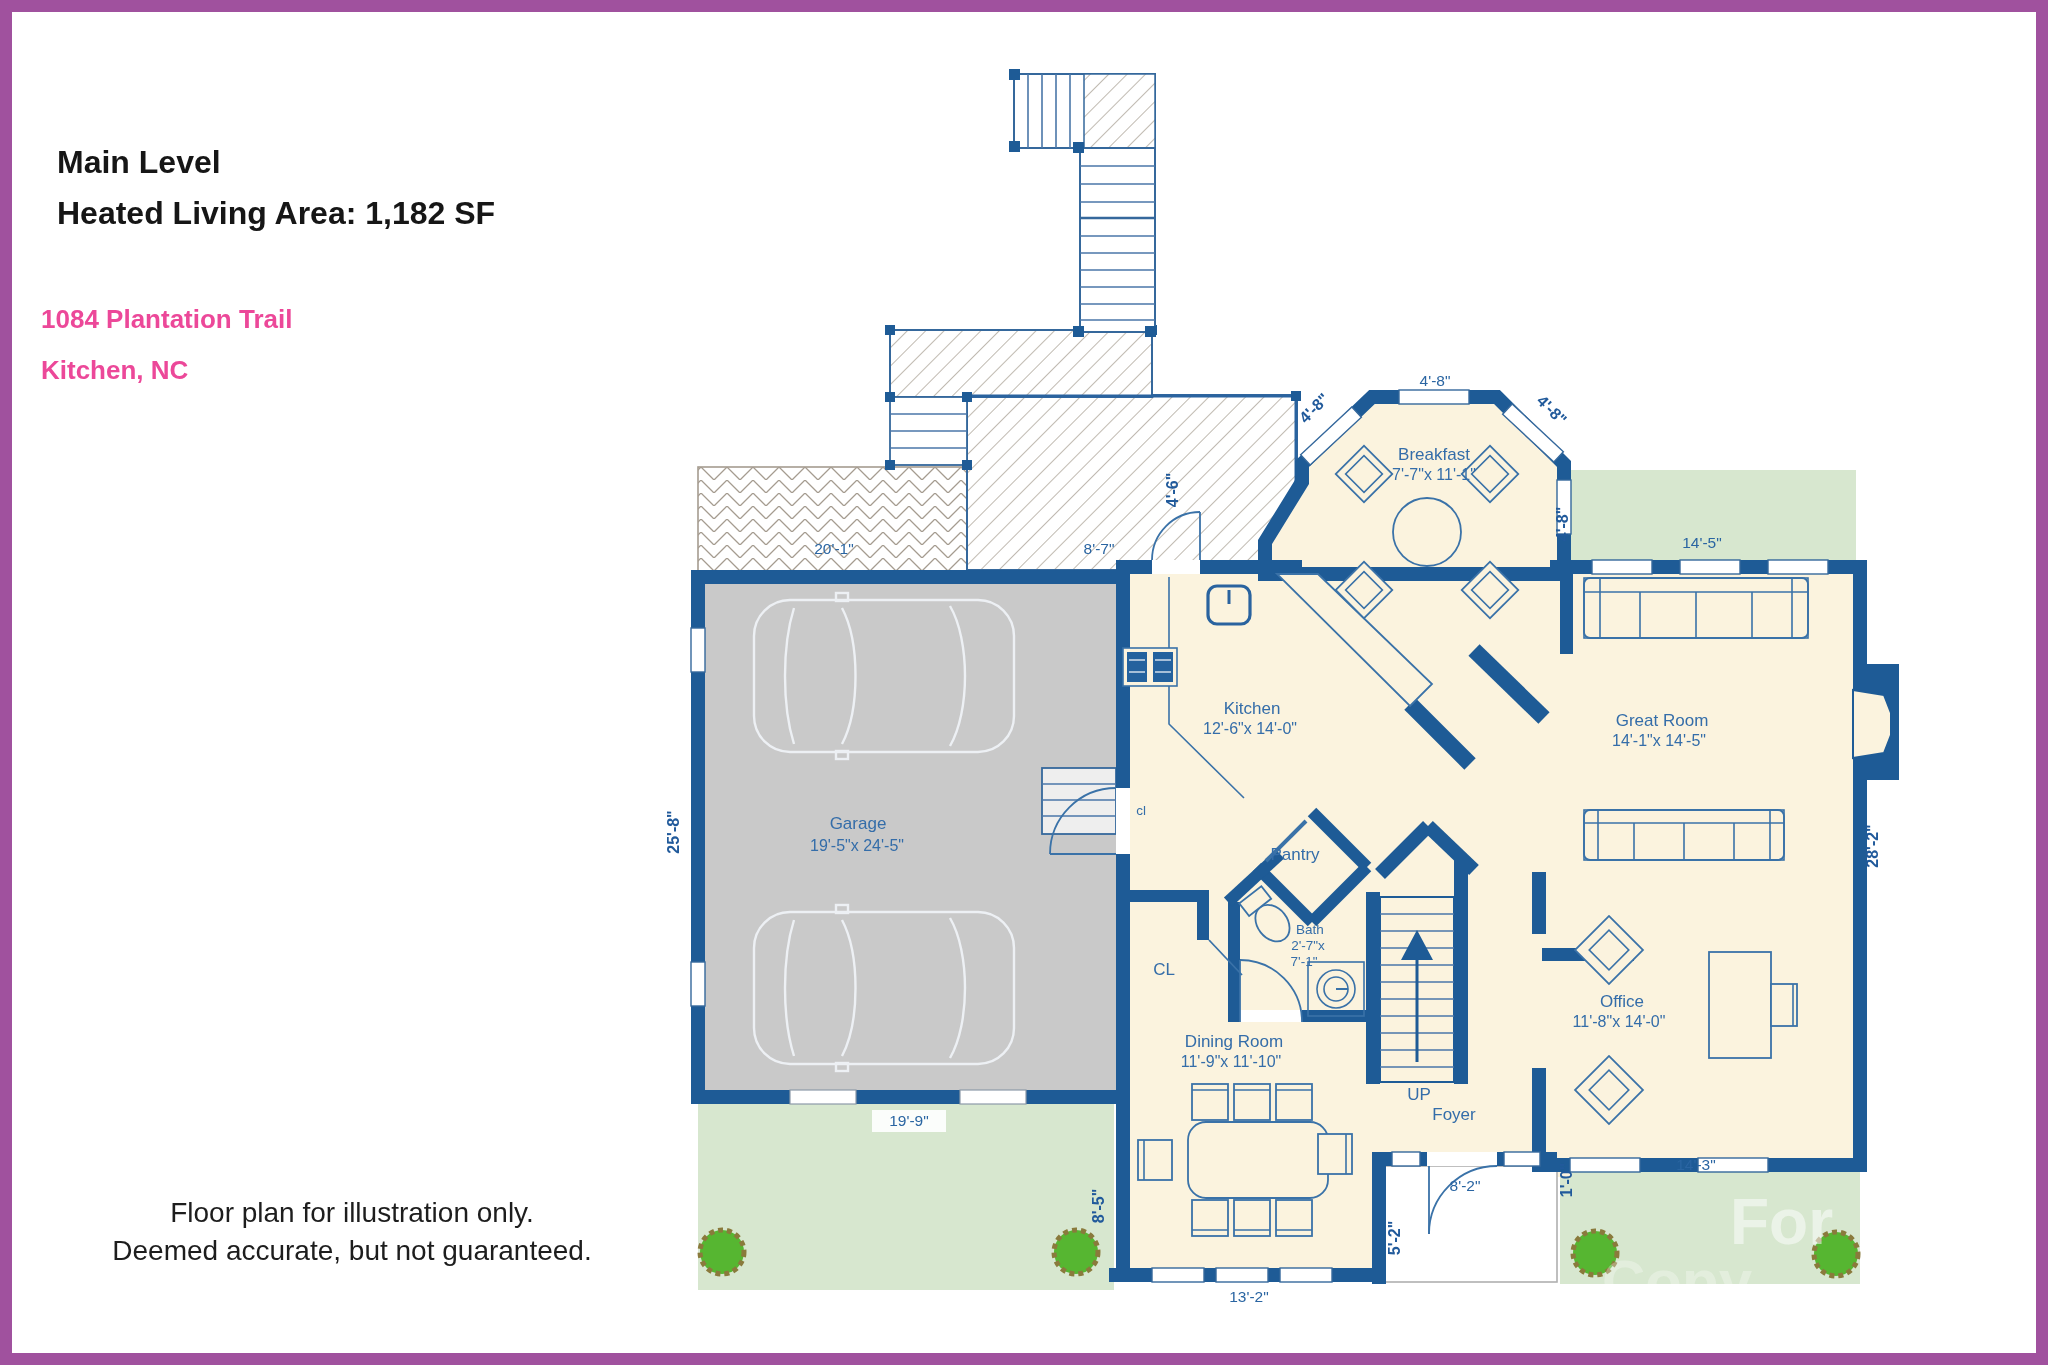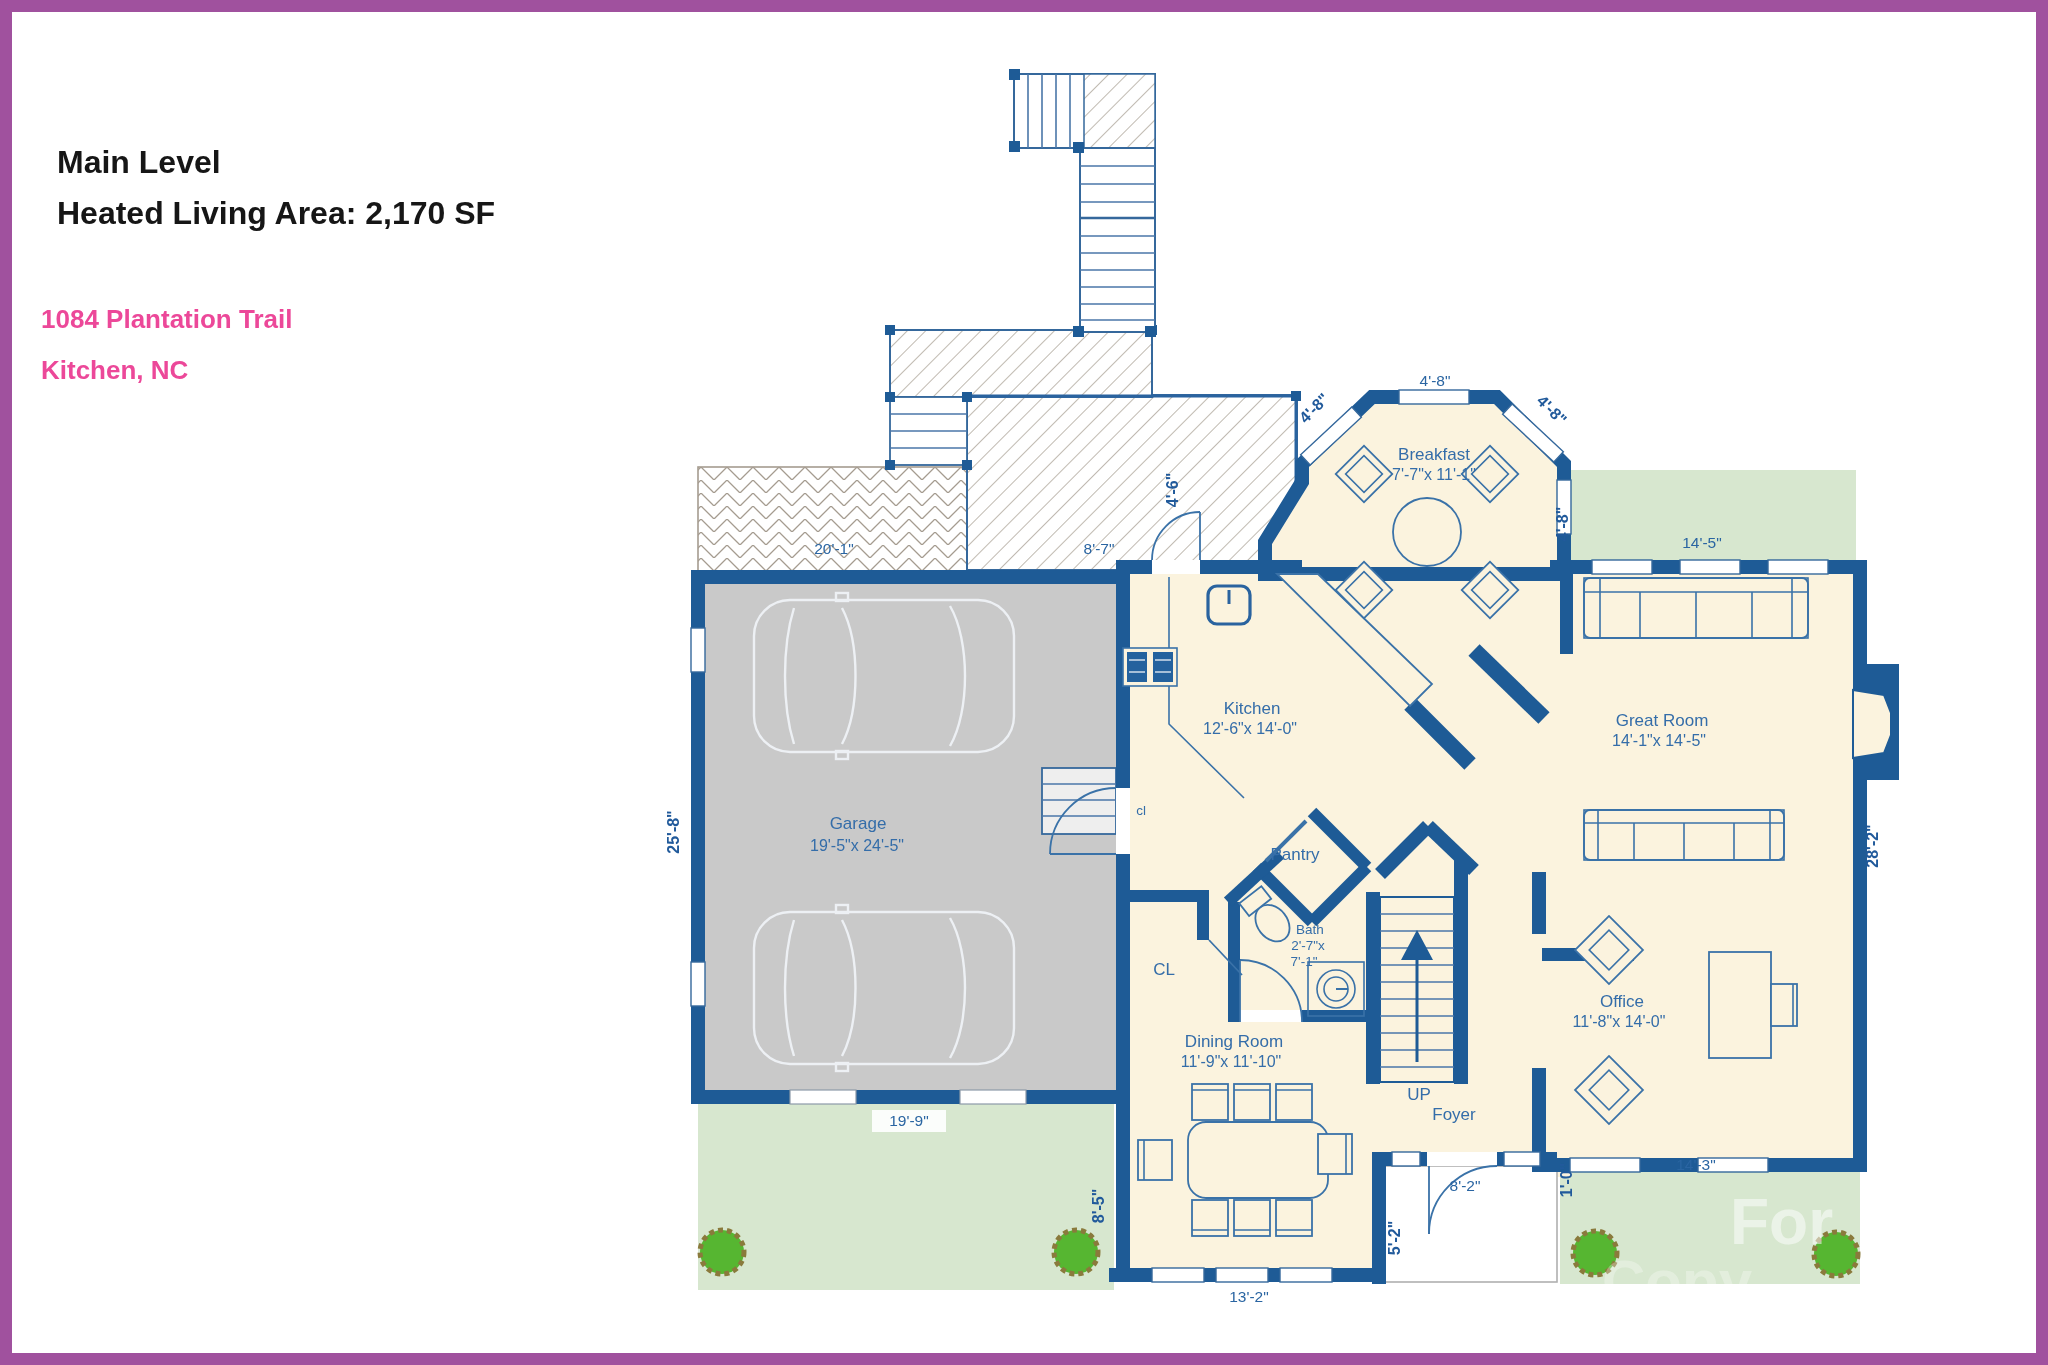--- a/index.html
+++ b/index.html
@@ -23,24 +23,25 @@
   .furn{fill:#fbf3de;stroke:#3a72a8;stroke-width:1.8;}
   .furnline{stroke:#3a72a8;stroke-width:1.6;fill:none;}
   .car{stroke:#edf0f4;stroke-width:2.4;fill:none;}
 </style>
 </head>
 <body>
 
 <div class="frame">
   <div class="page">
 
-    <div class="title-block"><span>Main Level</span><br><span>Heated Living Area: 2,170 SF</span></div>
+    <div class="title-block"><span>Main Level</span><br><span>Heated Living Area: 1,182 SF</span></div>
 
     <div class="address-block"><span>1084 Plantation Trail</span><br><span>Kitchen, NC</span></div>
 
+    <div class="disclaimer"><span>Floor plan for illustration only.</span><br><span>Deemed accurate, but not guaranteed.</span></div>
 
     <svg width="2048" height="1365" viewBox="0 0 2048 1365">
       <defs>
         <pattern id="diag" width="13" height="13" patternUnits="userSpaceOnUse" patternTransform="rotate(45)">
           <rect width="13" height="13" fill="#ffffff"></rect>
           <line x1="0" y1="0" x2="0" y2="13" stroke="#a59c90" stroke-width="1.4"></line>
         </pattern>
         <pattern id="herr" width="26" height="13" patternUnits="userSpaceOnUse">
           <rect width="26" height="13" fill="#ffffff"></rect>
           <path d="M0,13 L13,0 L26,13" stroke="#a59c90" stroke-width="1.3" fill="none"></path>

